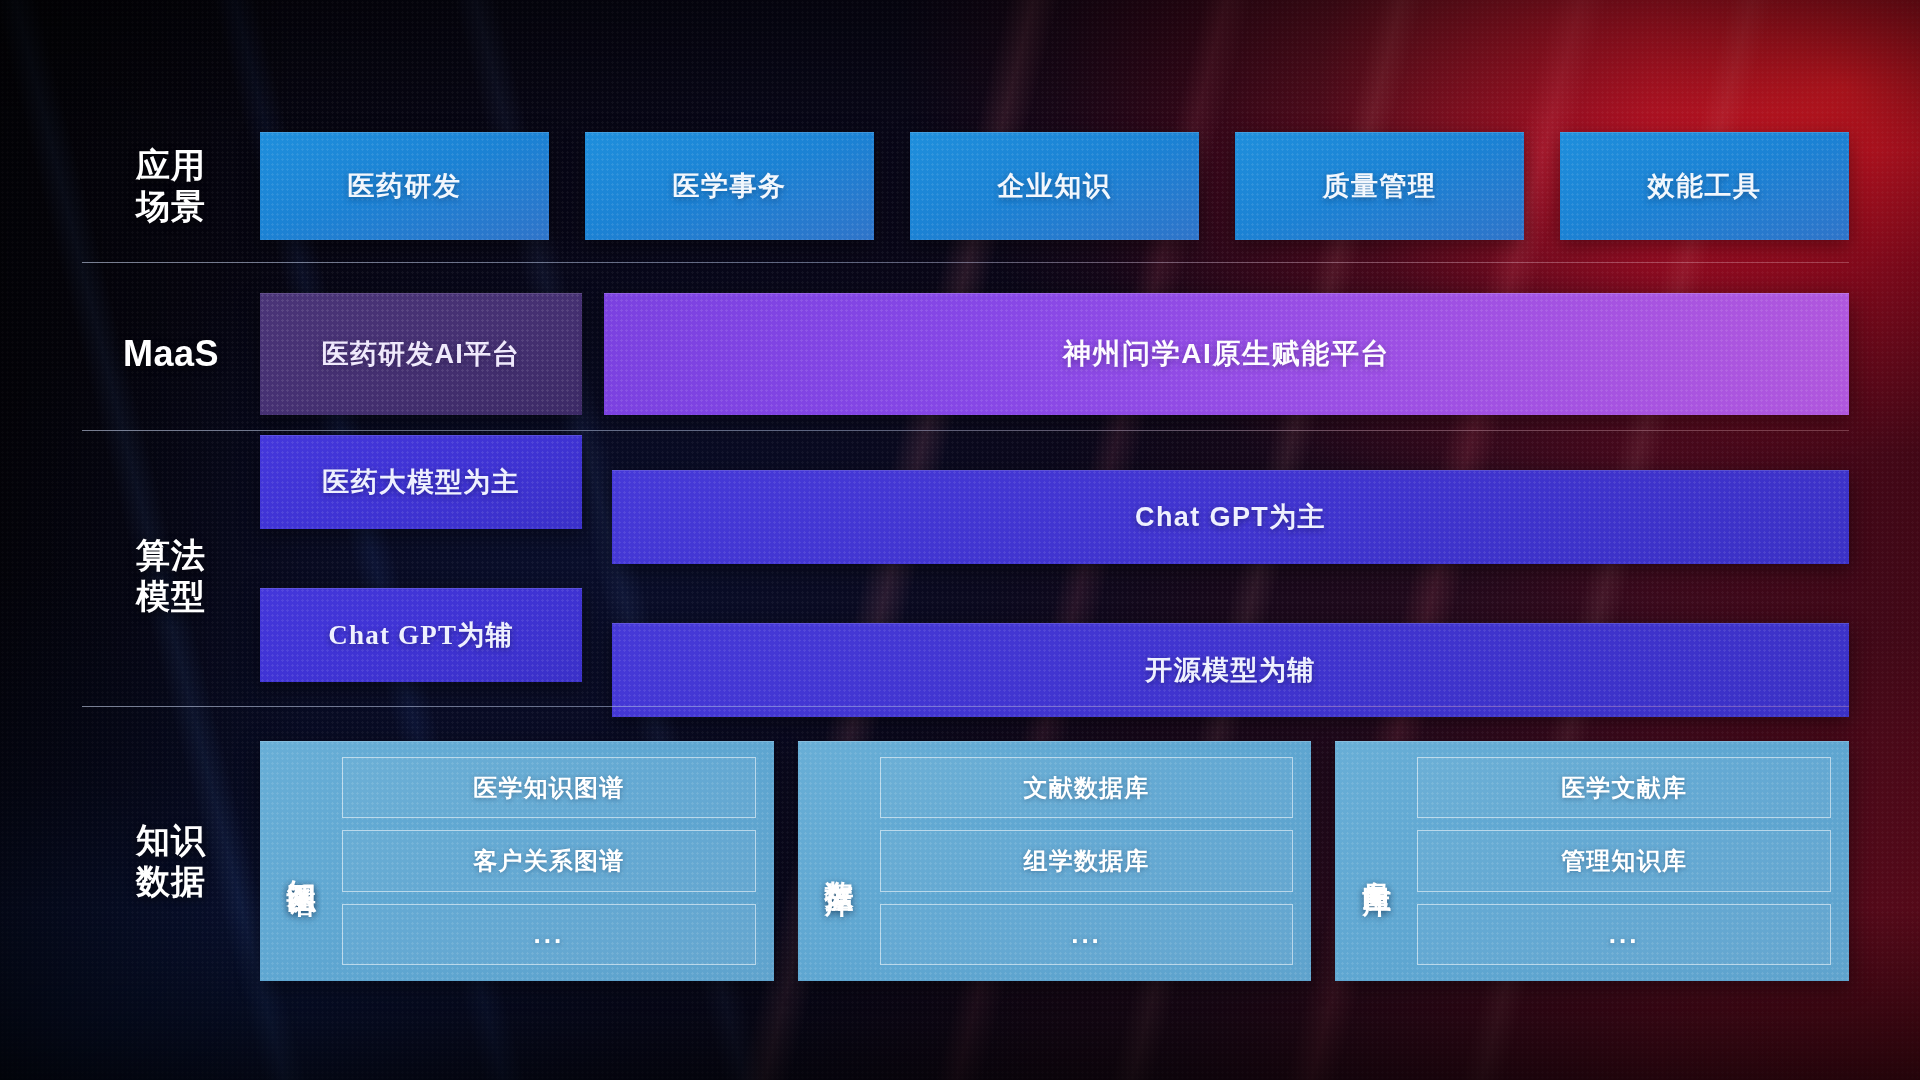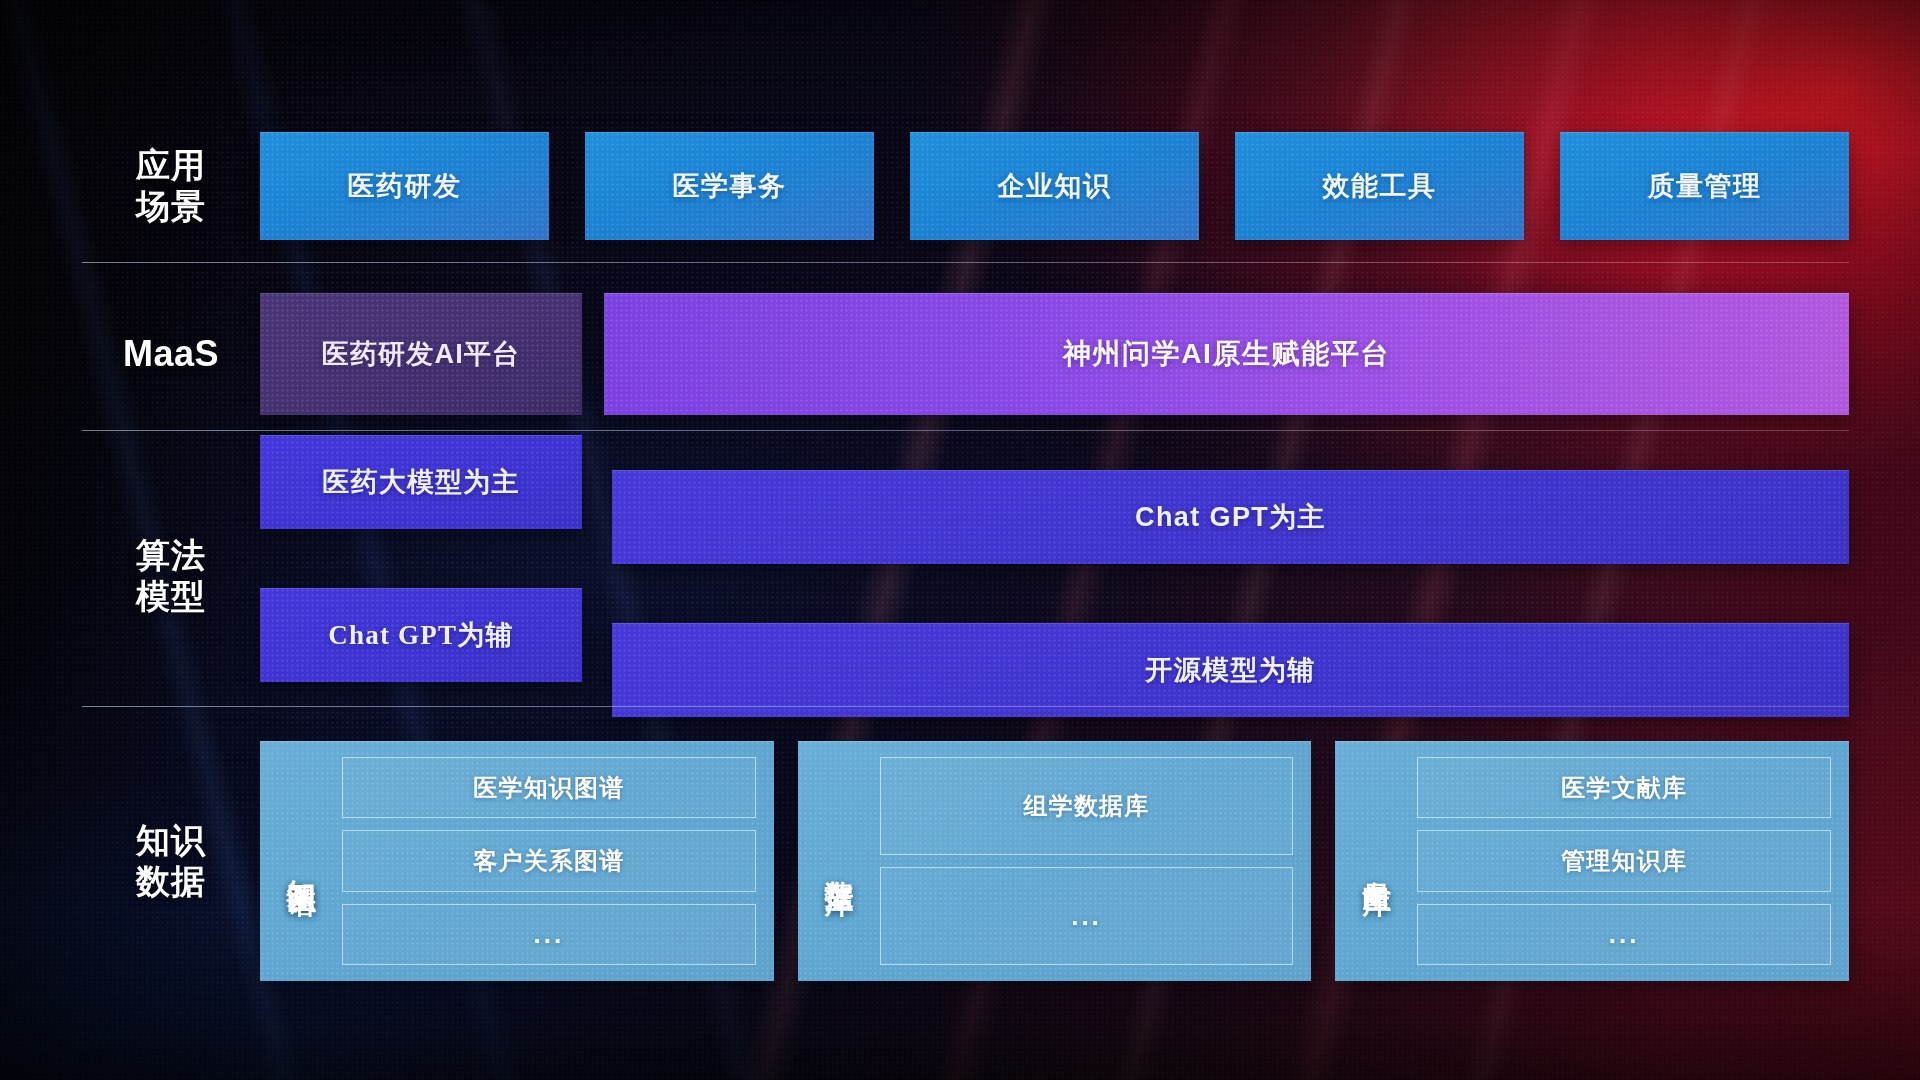--- a/index.html
+++ b/index.html
@@ -281,24 +281,24 @@
         <div class="app-card">
           <span>医药研发</span>
         </div>
         <div class="app-card">
           <span>医学事务</span>
         </div>
         <div class="app-card">
           <span>企业知识</span>
         </div>
         <div class="app-card">
+          <span>质量管理</span>
+        </div>
+        <div class="app-card">
           <span>效能工具</span>
-        </div>
-        <div class="app-card">
-          <span>质量管理</span>
         </div>
       </div>
     </div>
 
     <div class="divider" style="top: 262px;"></div>
 
     <div class="row" id="row-maas">
       <div class="row-label">
         <div class="lab-en">MaaS</div>
       </div>
@@ -353,20 +353,21 @@
           <div class="kgroup-items">
             <div class="kitem">医学知识图谱</div>
             <div class="kitem">客户关系图谱</div>
             <div class="kitem ellipsis">...</div>
           </div>
         </div>
 
         <div class="kgroup">
           <div class="kgroup-title">数据库</div>
           <div class="kgroup-items">
+            <div class="kitem">文献数据库</div>
             <div class="kitem">组学数据库</div>
             <div class="kitem ellipsis">...</div>
           </div>
         </div>
 
         <div class="kgroup">
           <div class="kgroup-title">向量库</div>
           <div class="kgroup-items">
             <div class="kitem">医学文献库</div>
             <div class="kitem">管理知识库</div>

